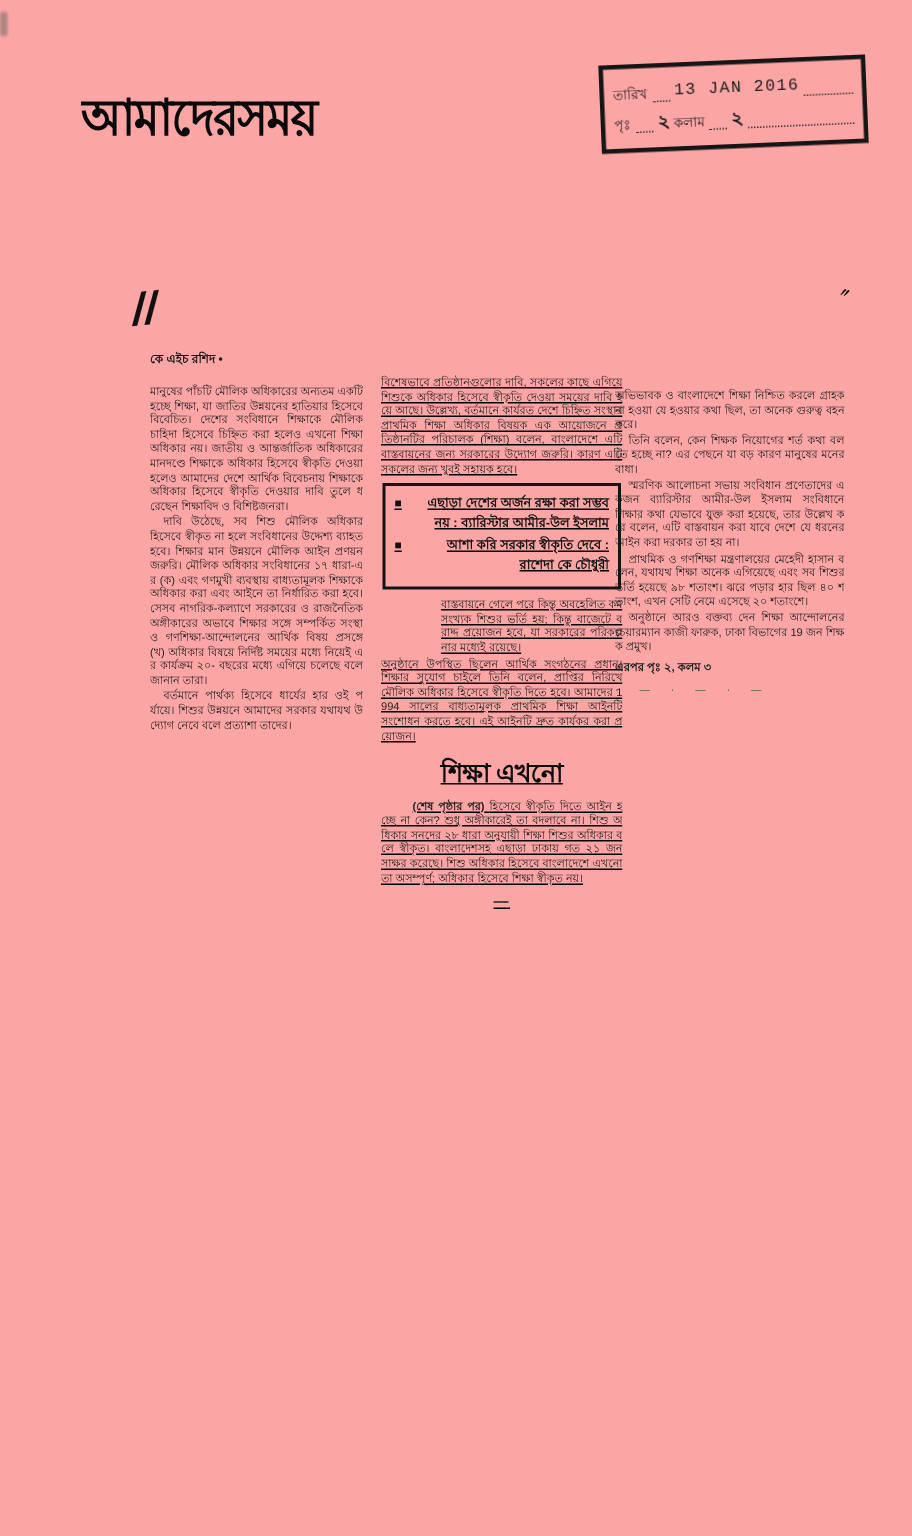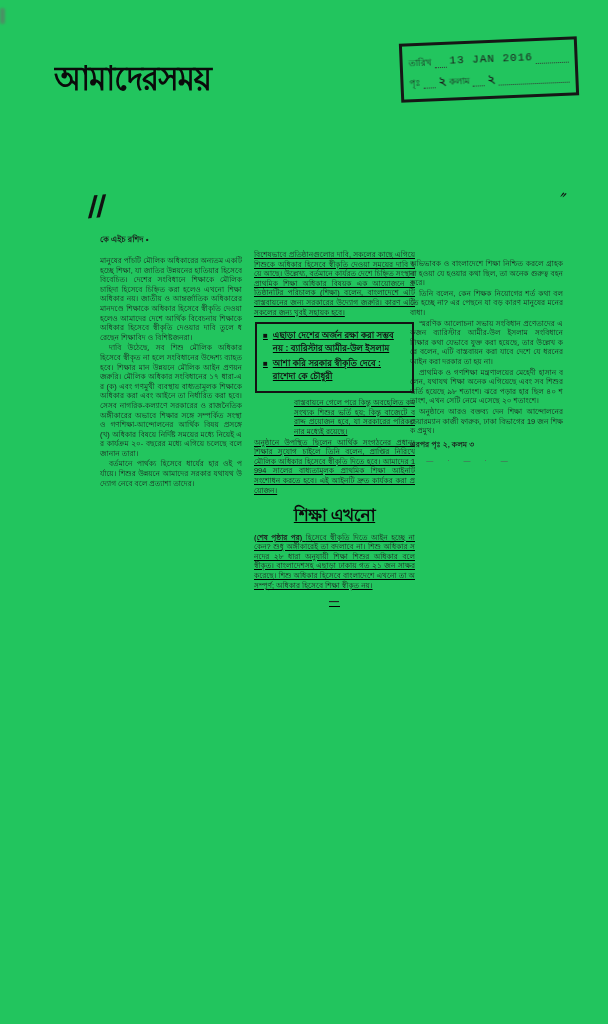--- a/index.html
+++ b/index.html
@@ -5,21 +5,21 @@
   html,body{margin:0;padding:0;}
   body{
     width:608px;height:1024px;
     background:#ffffff;
     font-family:"Liberation Sans","DejaVu Sans",sans-serif;
     position:relative;overflow:hidden;
     -webkit-font-smoothing:antialiased;
   }
   .page{
     position:absolute;inset:0;
-    background:#22c55e;
+    background:#fca5a5;
   }
   
   .masthead{
     position:absolute;left:54px;top:54px;width:210px;height:46px;
     font-size:31px;font-weight:900;color:#0a0a0a;
     letter-spacing:-1px;transform:scaleY(1.08);
     white-space:nowrap;overflow:hidden;
   }
   
   .stamp{
@@ -75,28 +75,28 @@
   .col-right .paras{max-height:252px;overflow:hidden;}
   
   .pullquote{
     border:2px solid #141414;
     margin:4px 1px 5px 1px;padding:5px 6px 6px 6px;
     font-size:8.6px;line-height:13px;font-weight:bold;color:#111;
     text-align:left;filter:blur(0.25px);
   }
   .pq-item{display:flex;gap:5px;margin-bottom:2px;}
   .pq-bullet{flex:0 0 auto;font-size:8px;line-height:13px;}
-  .pq-text{flex:1 1 auto;text-align:left;}
+  .pq-text{flex:1 1 auto;text-align:right;}
   
   .subhead{
     text-align:center;font-size:17px;font-weight:800;color:#0c0c0c;
     margin:6px 0 3px 0;letter-spacing:-0.5px;
     white-space:nowrap;overflow:hidden;filter:blur(0.2px);
   }
-  .continued-from{font-weight:bold;}
+  .continued-from{font-weight:bold;margin-left:21px;}
   .end-dash{
     text-align:center;font-size:10px;font-weight:bold;color:#222;
     margin-top:5px;letter-spacing:1px;
   }
   
   .cont-note{
     text-align:left;font-size:7.6px;font-weight:bold;color:#1c1c1c;
     margin-top:1px;filter:blur(0.3px);
   }
   .noise-dashes{

